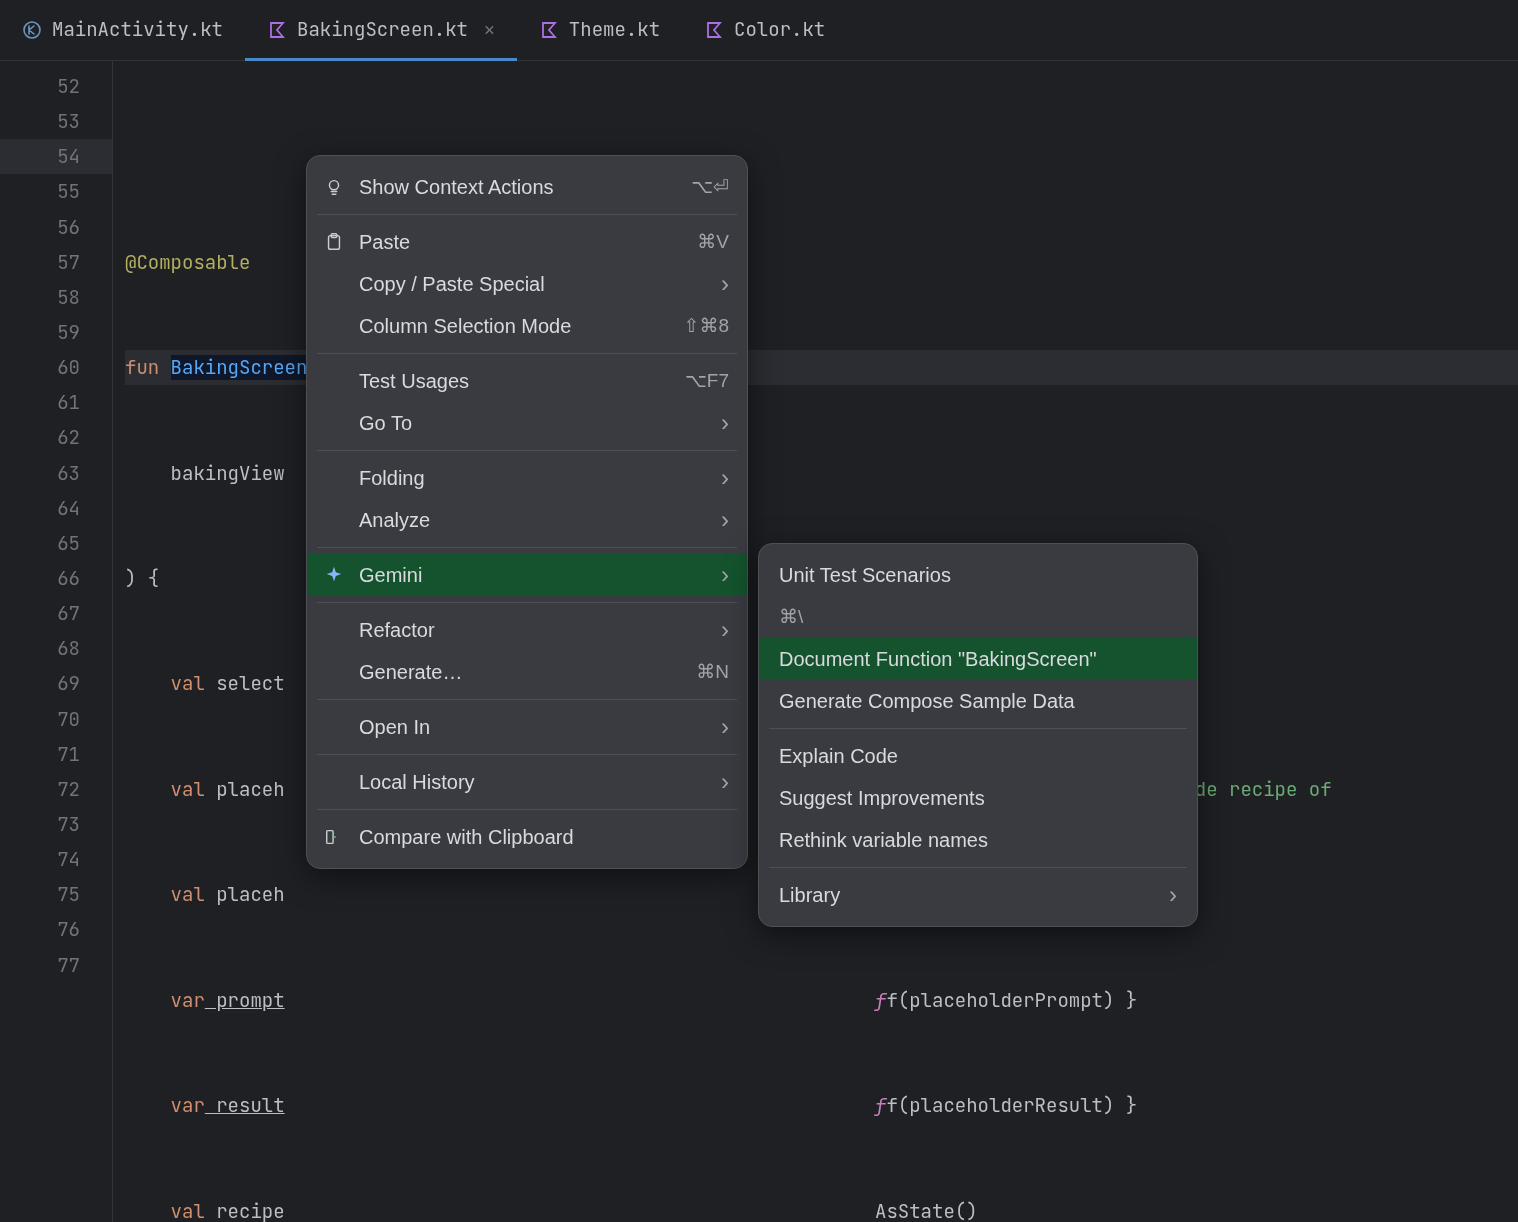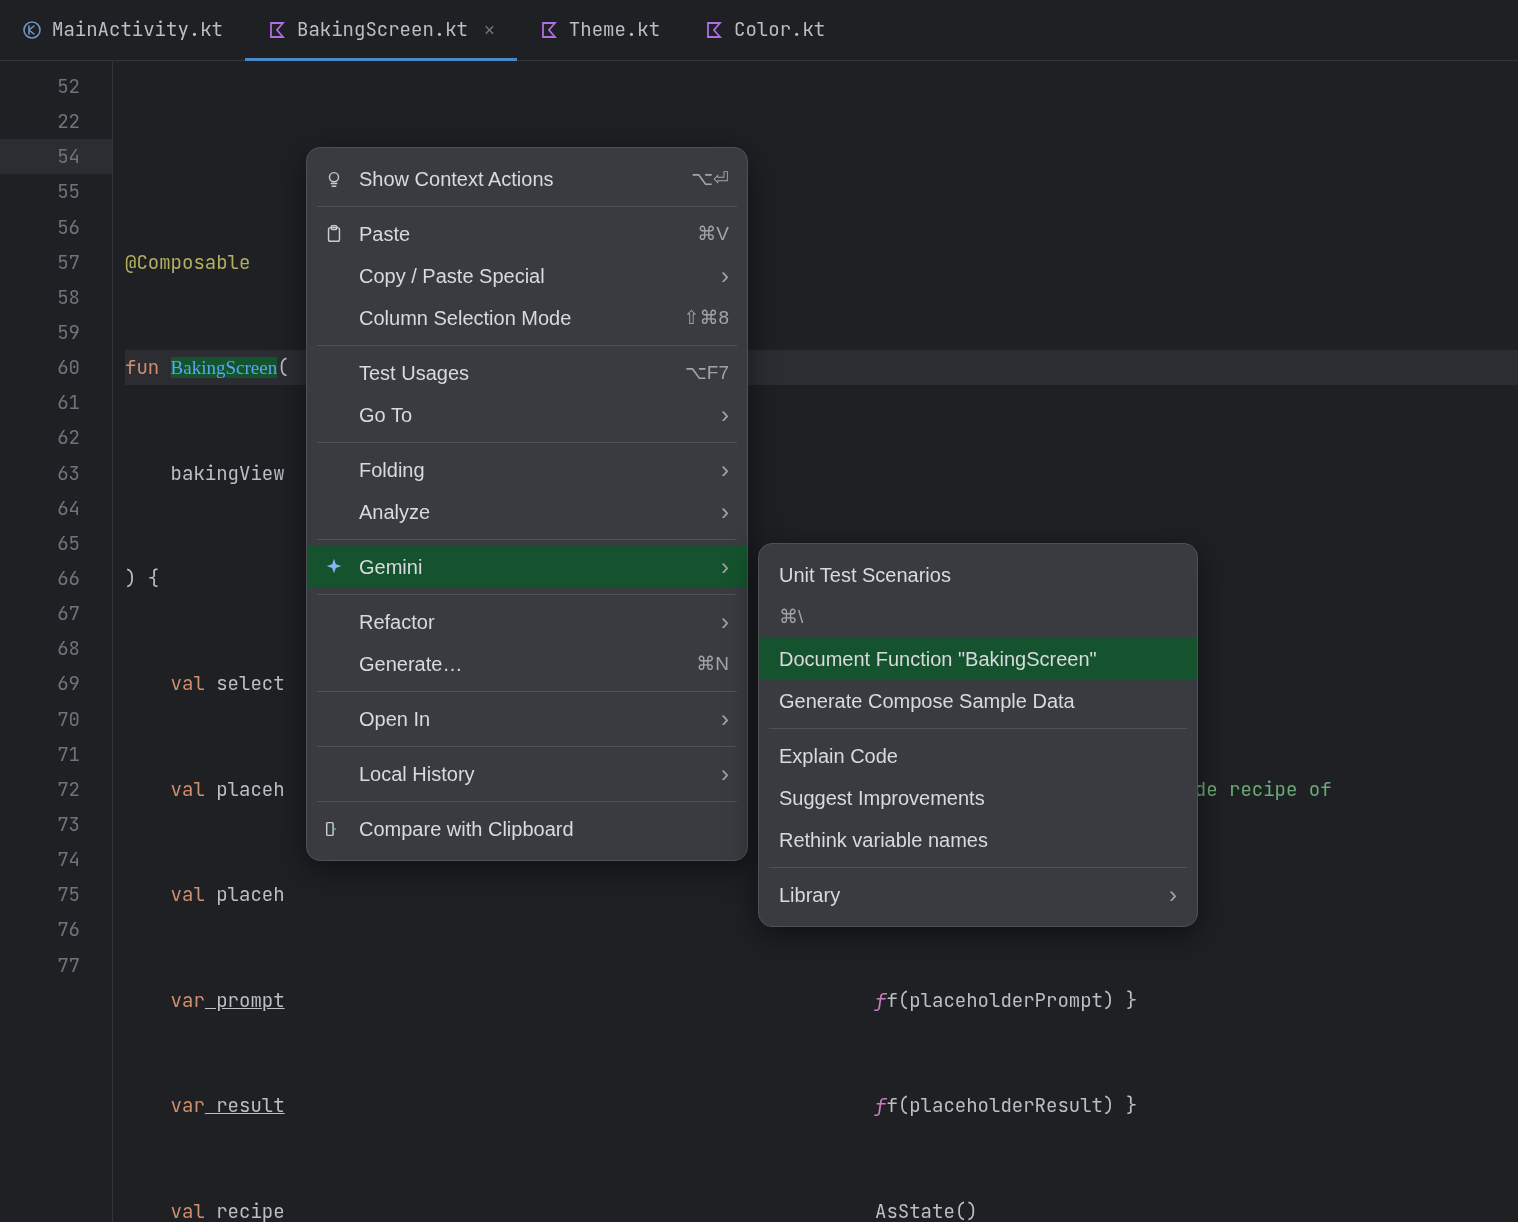--- a/index.html
+++ b/index.html
@@ -33,21 +33,21 @@
   .tab{display:flex;align-items:center;gap:10px;padding:0 22px;height:100%;color:var(--text);cursor:pointer;position:relative;}
   .tab.active::after{content:"";position:absolute;left:0;right:0;bottom:-1px;height:3px;background:var(--tab-active-border);}
   .tab-icon{display:inline-flex;width:20px;height:20px;}
   .close-x{color:var(--text-dim);font-size:18px;margin-left:6px;}
   .editor{position:relative;display:flex;height:calc(100% - 60px);}
   .gutter{width:112px;text-align:right;color:var(--text-dim);user-select:none;padding-top:8px;border-right:1px solid var(--divider);}
   .gutter div{padding-right:32px;height:35.15px;}
   .code{flex:1;padding-top:8px;padding-left:12px;white-space:pre;overflow:hidden;}
   .code .line{height:35.15px;}
   .hl{background:var(--line-highlight);}
-  .sel{background:#14532d;font-family:Liberation Serif, serif;}
+  .sel{background:#0f172a;}
   .kw{color:#cf8e6d;}
   .ann{color:#b3ae60;}
   .fn{color:#56a8f5;}
   .str{color:#6aab73;}
   .boxparam{background:#37393d;border-radius:4px;padding:1px 6px;color:#a0a3a8;}
   .num{color:#2aacb8;}
   .it{color:#c77dbb;font-style:italic;}
   .u{text-decoration:underline;}
 
   
@@ -101,21 +101,21 @@
           <path d="M4 3h12L10 10l6 7H4z" fill="none" stroke="#af6ee2" stroke-width="1.8"></path>
         </svg>
     </span>
     <span>Color.kt</span>
   </div>
 </div>
 
 <div class="editor">
   <div class="gutter" id="gutter">
       <div>52</div>
-      <div>22</div>
+      <div>53</div>
       <div style="background: var(--line-highlight);">54</div>
       <div>55</div>
       <div>56</div>
       <div>57</div>
       <div>58</div>
       <div>59</div>
       <div>60</div>
       <div>61</div>
       <div>62</div>
       <div>63</div>
@@ -156,21 +156,21 @@
     
     
     
     
     
     
     
     
   </div>
 
-  <div class="menu" id="ctxmenu" style="left:306px;top:86px;width:440px;">
+  <div class="menu" id="ctxmenu" style="left:306px;top:94px;width:440px;">
       <div class="menu-item">
         <span class="mi-icon">
           <svg viewBox="0 0 22 22" width="20" height="20">
             <circle cx="11" cy="9" r="5" fill="none" stroke="#c9cbcf" stroke-width="1.6"></circle>
             <path d="M8 16h6M9 19h4" stroke="#c9cbcf" stroke-width="1.6" stroke-linecap="round"></path>
           </svg>
         </span>
         <span class="mi-label">Show Context Actions</span>
         <span class="mi-short">⌥⏎</span>
       </div>

